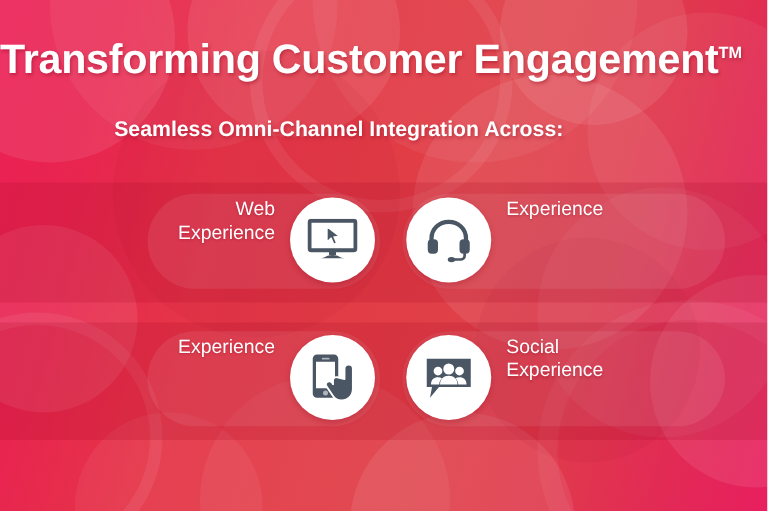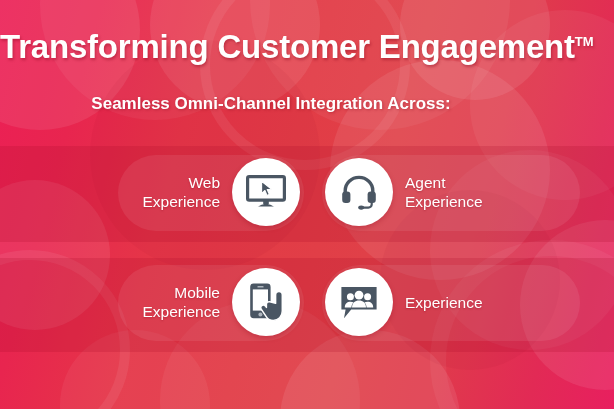--- a/index.html
+++ b/index.html
@@ -100,21 +100,21 @@
   }
   #pill-web    { left: 118px; top: 155px; width: 186px; height: 76px; }
   #pill-agent  { left: 322px; top: 155px; width: 258px; height: 76px; }
   #pill-mobile { left: 118px; top: 265px; width: 186px; height: 76px; }
   #pill-social { left: 322px; top: 265px; width: 258px; height: 76px; }
 
   
   .item {
     position: absolute;
     display: flex;
-    align-items: center;
+    align-items: flex-start;
   }
   .item.left  { flex-direction: row; }
   .item.right { flex-direction: row; }
 
   #item-web    { left: 120px; top: 158px; }
   #item-agent  { left: 325px; top: 158px; }
   #item-mobile { left: 120px; top: 268px; }
   #item-social { left: 325px; top: 268px; }
 
   .item-label {
@@ -218,28 +218,26 @@
         <svg width="38" height="38" viewBox="0 0 38 38" xmlns="http://www.w3.org/2000/svg">
           <path d="M5.2 21.5 L5.2 17.8 C5.2 10.2 11.4 4.4 19 4.4 C26.6 4.4 32.8 10.2 32.8 17.8 L32.8 21.5" fill="none" stroke="#4a5663" stroke-width="3.4" stroke-linecap="round"></path>
           <rect x="2.2" y="18.4" width="8.2" height="11.6" rx="3.2" ry="3.2" fill="#4a5663"></rect>
           <rect x="27.6" y="18.4" width="8.2" height="11.6" rx="3.2" ry="3.2" fill="#4a5663"></rect>
           <path d="M31.7 30.2 L31.7 31.6 C31.7 33.4 30.1 34.6 28.4 34.6 L23.0 34.6" fill="none" stroke="#4a5663" stroke-width="2.2" stroke-linecap="round"></path>
           <ellipse cx="21.2" cy="34.6" rx="3.0" ry="2.1" fill="#4a5663"></ellipse>
         </svg>
       </span>
     </div>
     <div class="item-label label-right">
-      <div>Agent</div>
       <div>Experience</div>
     </div>
   </div>
 
   <div class="item left" id="item-mobile">
     <div class="item-label label-left">
-      <div>Mobile</div>
       <div>Experience</div>
     </div>
     <div class="circle">
       <span>
         <svg width="38" height="40" viewBox="0 0 38 40" xmlns="http://www.w3.org/2000/svg">
           <rect x="3.2" y="1.6" width="20.4" height="34.6" rx="3.4" ry="3.4" fill="#4a5663"></rect>
           <rect x="5.8" y="7.4" width="15.2" height="21.2" fill="#ffffff"></rect>
           <rect x="10.4" y="4.1" width="6.2" height="1.5" rx="0.7" ry="0.7" fill="#aeb5bd"></rect>
           <circle cx="13.4" cy="32.4" r="2.0" fill="#aeb5bd"></circle>
           <path d="M19.4 22.4 C19.4 20.6 21.0 19.4 22.8 19.8 L28.6 21.2 L28.6 13.0
@@ -262,18 +260,19 @@
           <circle cx="11.4" cy="12.8" r="3.5" fill="#ffffff"></circle>
           <path d="M5.8 23.6 C5.8 19.8 8.2 17.8 11.4 17.8 C12.6 17.8 13.7 18.1 14.6 18.6
                    C13.1 20.0 12.4 21.8 12.4 23.6 Z" fill="#ffffff"></path>
           <circle cx="28.6" cy="12.8" r="3.5" fill="#ffffff"></circle>
           <path d="M34.2 23.6 C34.2 19.8 31.8 17.8 28.6 17.8 C27.4 17.8 26.3 18.1 25.4 18.6
                    C26.9 20.0 27.6 21.8 27.6 23.6 Z" fill="#ffffff"></path>
         </svg>
       </span>
     </div>
     <div class="item-label label-right">
+      <div>Social</div>
       <div>Experience</div>
     </div>
   </div>
 
 
 </div>
 
 </body></html>

